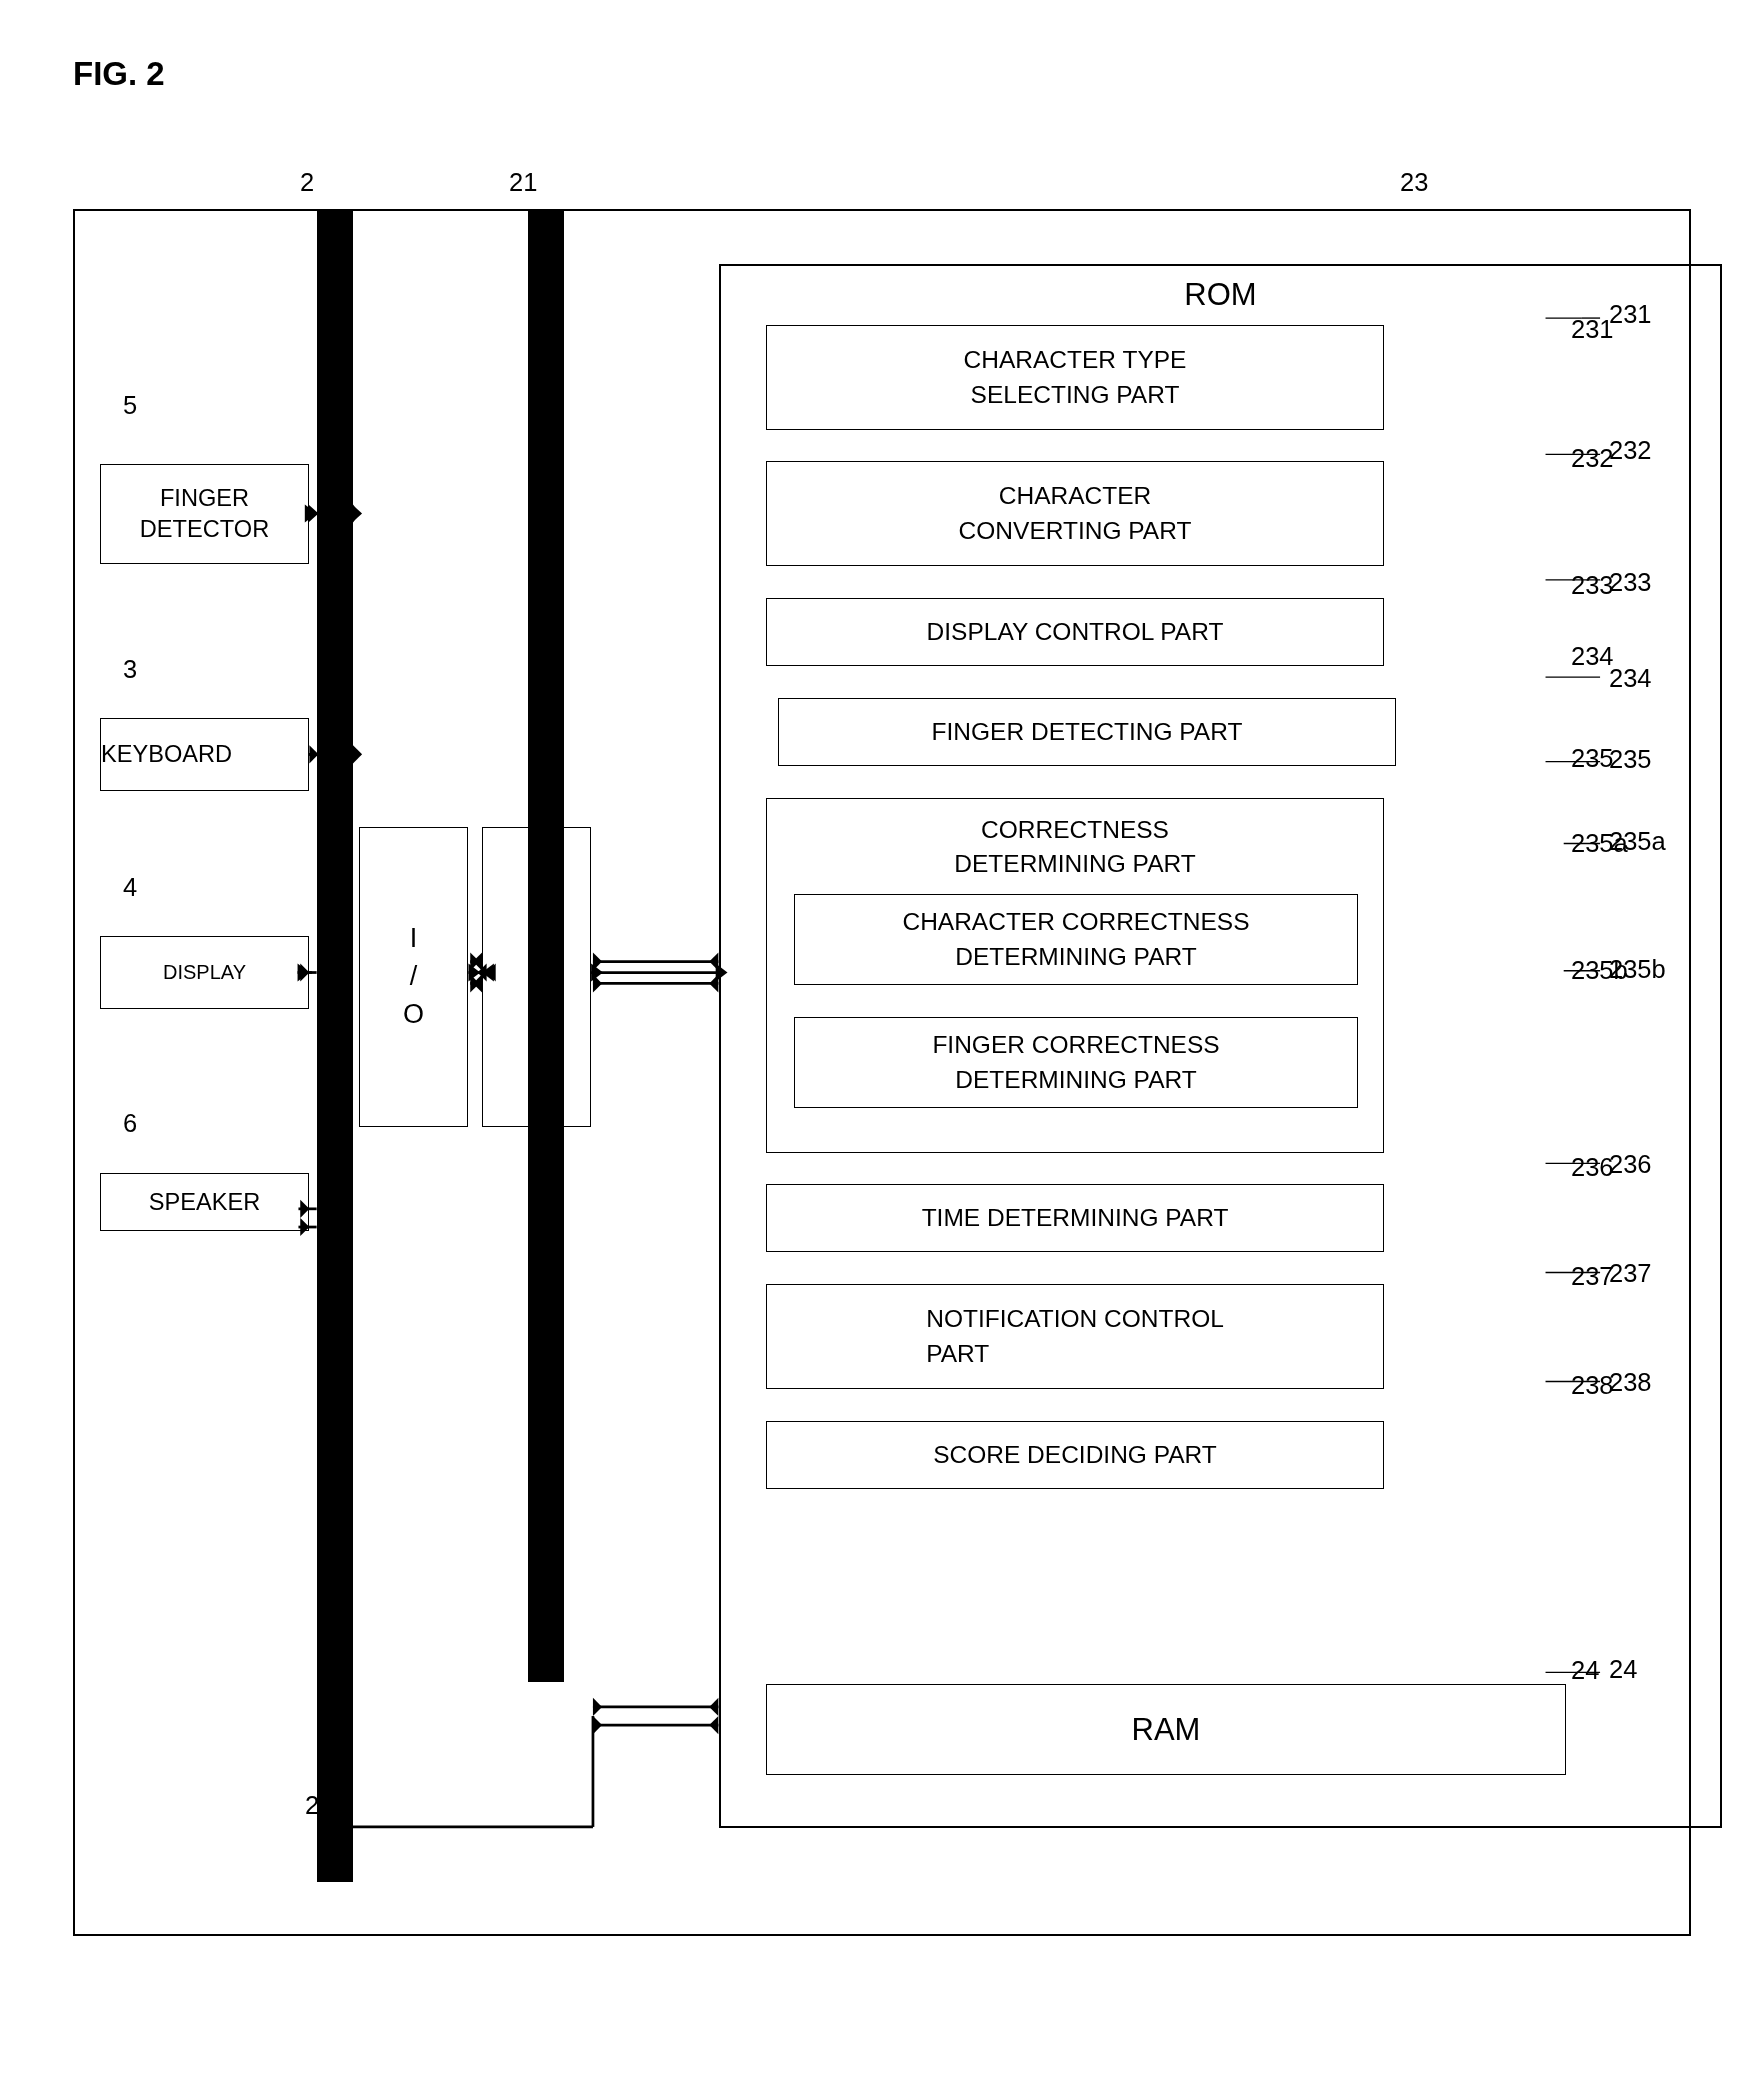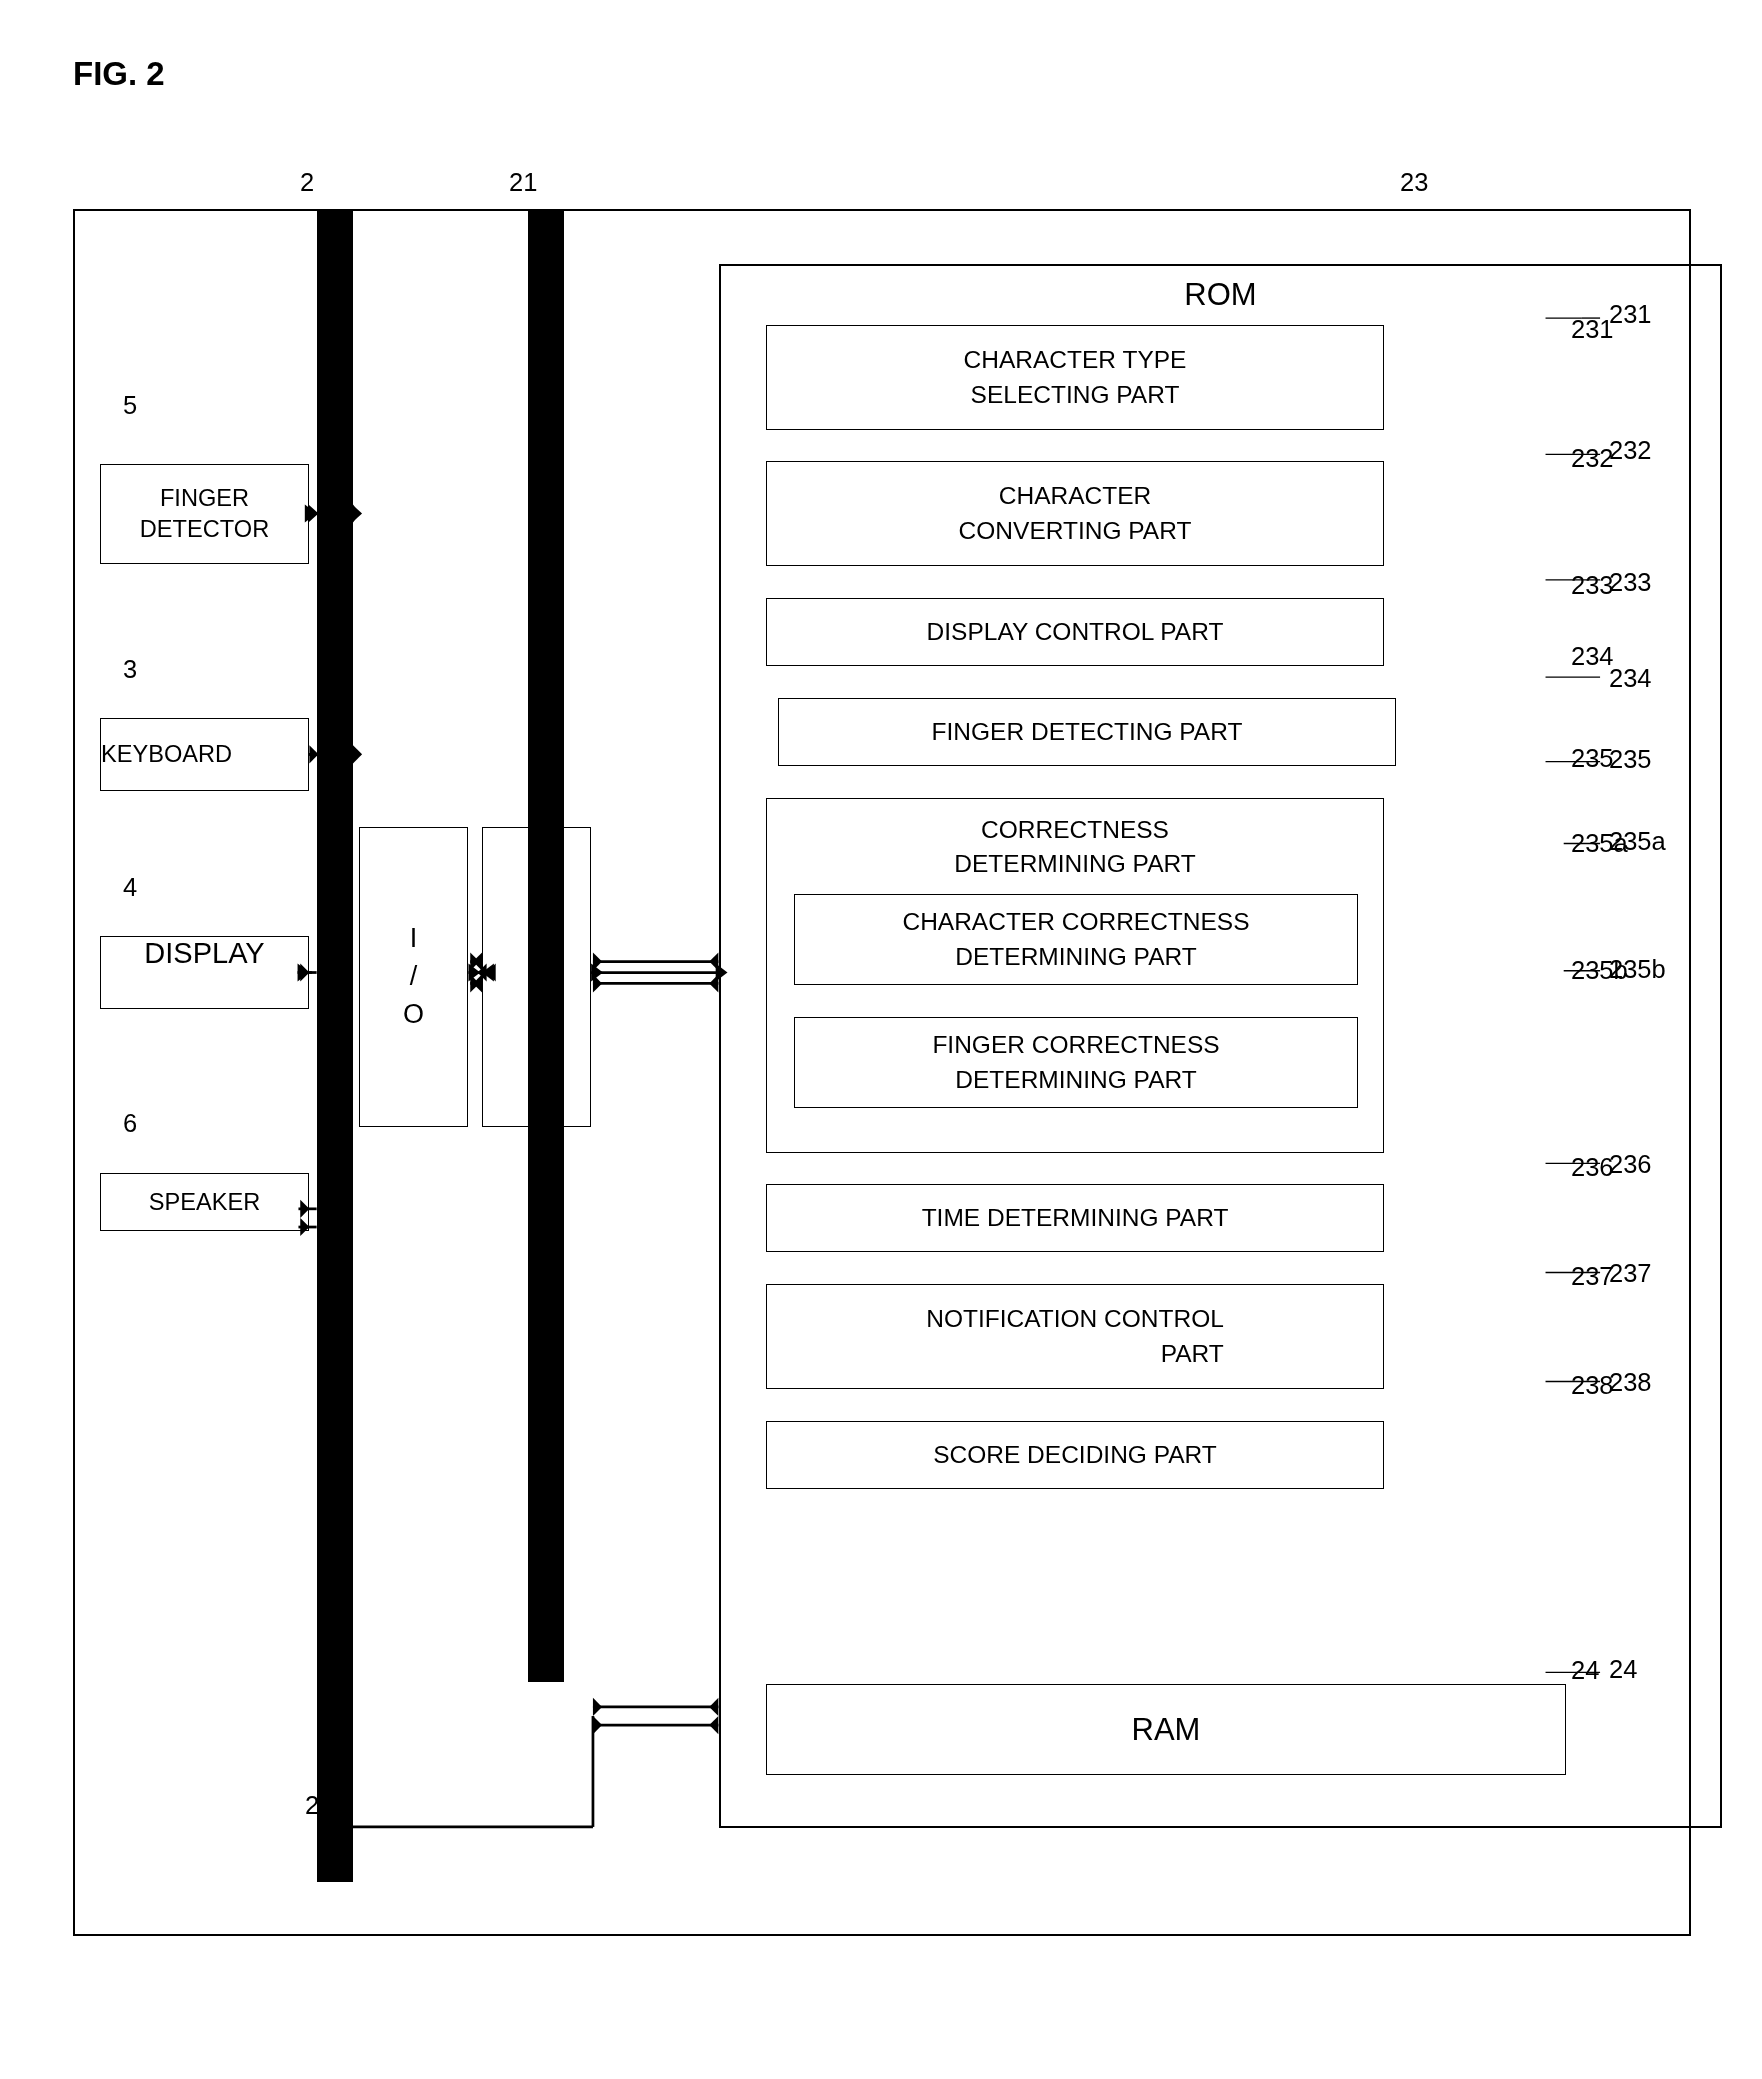--- a/index.html
+++ b/index.html
@@ -72,21 +72,21 @@
       <div style="position:absolute; top:218px; left:27px; width:564px; height:91px; border:1.8px solid #000; display:flex; align-items:center; justify-content:center; text-align:center; font-size:24.5px; line-height:1.4; font-family:Arial;">
         <span style="white-space:pre-line;">FINGER CORRECTNESS
 DETERMINING PART</span>
       </div>
     </div>
 
     <div style="position:absolute; top:918px; left:45px; width:618px; height:68px; border:1.8px solid #000; display:flex; align-items:center; justify-content:center; text-align:center; font-size:24.5px; line-height:1.4; font-family:Arial;">
       <span>TIME DETERMINING PART</span>
     </div>
 
-    <div style="position:absolute; top:1018px; left:45px; width:618px; height:105px; border:1.8px solid #000; display:flex; align-items:center; justify-content:center; text-align:right; font-size:24.5px; line-height:1.4; font-family:Arial;">
+    <div style="position:absolute; top:1018px; left:45px; width:618px; height:105px; border:1.8px solid #000; display:flex; align-items:center; justify-content:center; text-align:left; font-size:24.5px; line-height:1.4; font-family:Arial;">
       <span style="white-space:pre-line;">NOTIFICATION CONTROL
 PART</span>
     </div>
 
     <div style="position:absolute; top:1155px; left:45px; width:618px; height:68px; border:1.8px solid #000; display:flex; align-items:center; justify-content:center; text-align:center; font-size:24.5px; line-height:1.4; font-family:Arial;">
       <span>SCORE DECIDING PART</span>
     </div>
 
     <div style="position:absolute; top:1418px; left:45px; width:800px; height:91px; border:1.8px solid #000; display:flex; align-items:center; justify-content:center; font-size:31px; font-family:Arial;">
       <span>RAM</span>
@@ -123,21 +123,21 @@
 
   <div style="position:absolute; top:255px; left:27px; width:209px; height:100px; border:1.8px solid #000; display:flex; align-items:center; justify-content:center; font-size:23.6px; font-family:Arial; text-align:center; line-height:1.3;">
     <span style="white-space:pre-line;">FINGER
 DETECTOR</span>
   </div>
 
   <div style="position:absolute; top:509px; left:27px; width:209px; height:73px; border:1.8px solid #000; display:flex; align-items:center; font-size:23.6px; font-family:Arial; text-align:center;">
     <span>KEYBOARD</span>
   </div>
 
-  <div style="position:absolute; top:727px; left:27px; width:209px; height:73px; border:1.8px solid #000; display:flex; justify-content:center; font-size:29px; font-family:Arial; text-align:center;">
+  <div style="position:absolute; top:727px; left:27px; width:209px; height:73px; border:1.8px solid #000; display:flex; align-items:center; justify-content:center; font-size:20px; font-family:Arial; text-align:center;">
     <span>DISPLAY</span>
   </div>
 
   <div style="position:absolute; top:964px; left:27px; width:209px; height:58px; border:1.8px solid #000; display:flex; align-items:center; justify-content:center; font-size:23.6px; font-family:Arial; text-align:center;">
     <span>SPEAKER</span>
   </div>
 
   <svg class="diagram-svg" viewBox="0 0 1780 1900" xmlns="http://www.w3.org/2000/svg" style="position:absolute;top:0;left:0;width:1618px;height:1727px;pointer-events:none;">
 
     <line x1="260" y1="335" x2="268" y2="335" stroke="#000" stroke-width="3"></line>

